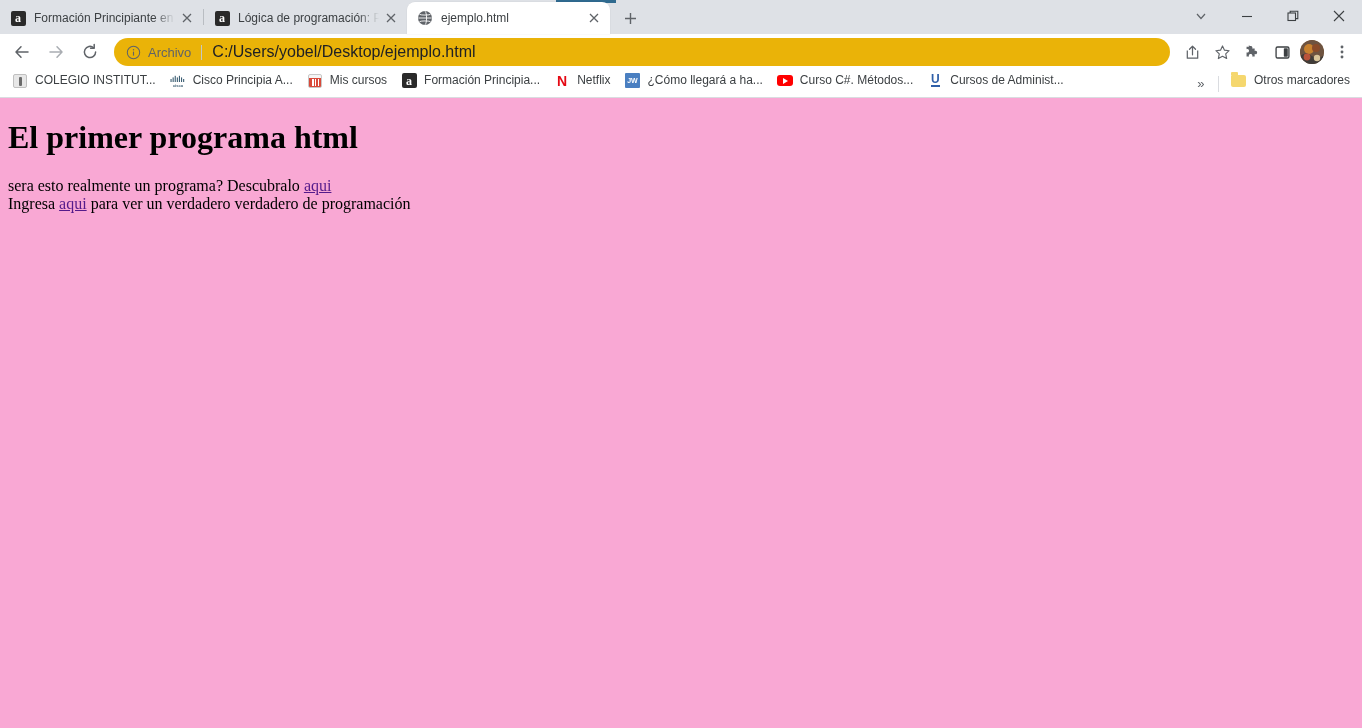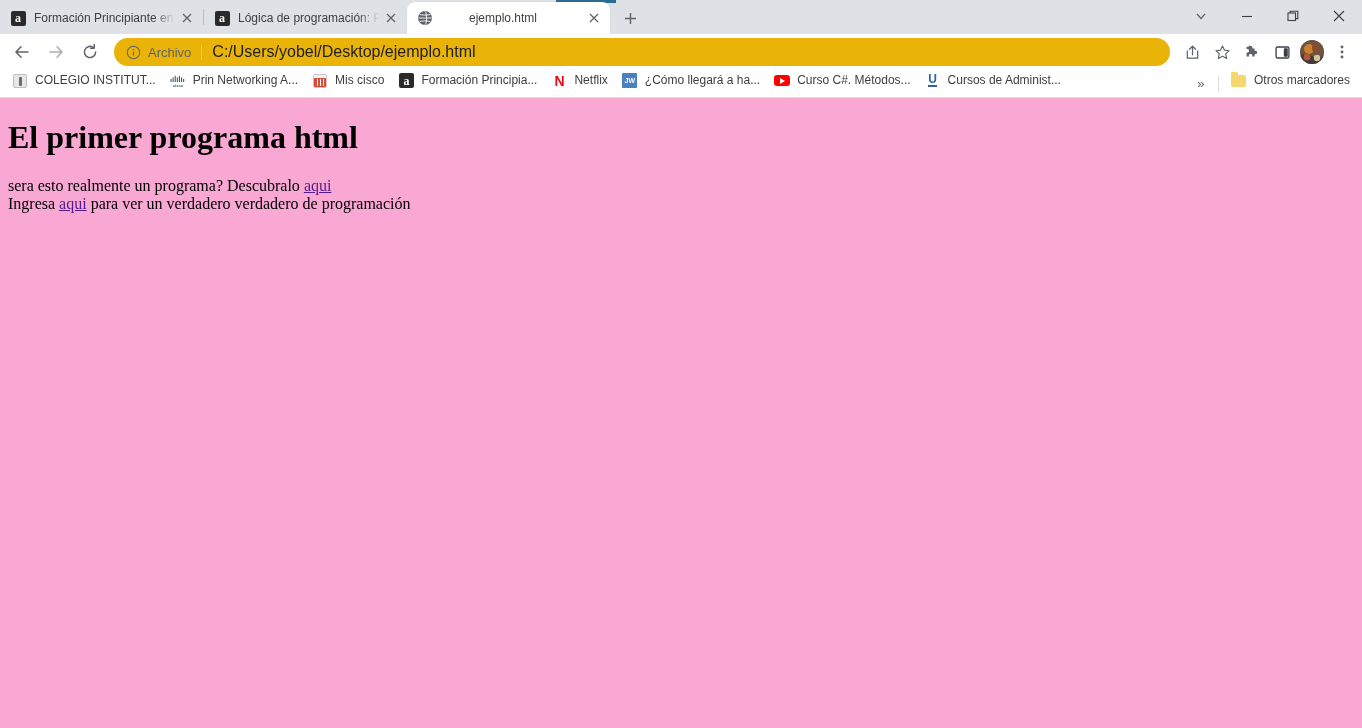--- a/index.html
+++ b/index.html
@@ -42,21 +42,20 @@
     position: relative;
     border-radius: 8px 8px 0 0;
     background: #dee1e6;
     cursor: default;
   }
   .tab.inactive { width: 203px; }
   .tab.active {
     width: 203px;
     background: #ffffff;
     box-shadow: 0 0 0 0.5px rgba(0,0,0,.04);
-    gap: 28px;
   }
   .tab-sep {
     width: 1px; height: 16px; background: #b9bdc2;
     align-self: center; margin-bottom: 0;
   }
   .tab-fav {
     width: 16px; height: 16px; flex: 0 0 16px;
     margin-right: 8px;
     display: flex; align-items: center; justify-content: center;
   }
@@ -442,28 +441,28 @@
             <rect x="2.6" y="2.4" width="1.1" height="4.6"></rect>
             <rect x="4.7" y="0.8" width="1.1" height="6.2"></rect>
             <rect x="6.8" y="2.4" width="1.1" height="4.6"></rect>
             <rect x="8.9" y="0.8" width="1.1" height="6.2"></rect>
             <rect x="11" y="2.4" width="1.1" height="4.6"></rect>
             <rect x="13.1" y="4" width="1.1" height="3"></rect>
           </g>
           <text x="8" y="11.6" font-size="4" text-anchor="middle" fill="#3b5e73" font-family="Liberation Sans, sans-serif" font-weight="bold">cisco</text>
         </svg>
       </span>
-      <span class="bm-label">Prin Networking A...</span>
+      <span class="bm-label">Cisco Principia A...</span>
     </div>
 
     <div class="bm">
       <span class="bm-ico">
           <span class="ico-moodle"></span>
         </span>
-      <span class="bm-label">Mis cisco</span>
+      <span class="bm-label">Mis cursos</span>
     </div>
 
     <div class="bm">
       <span class="bm-ico">
           <span class="fav-alura">a</span>
         </span>
       <span class="bm-label">Formación Principia...</span>
     </div>
 
     <div class="bm">

